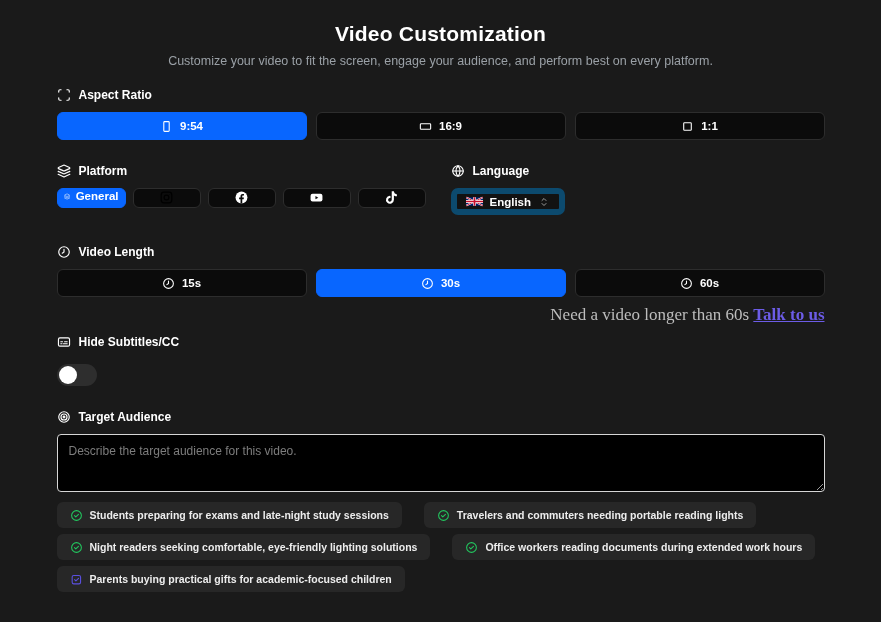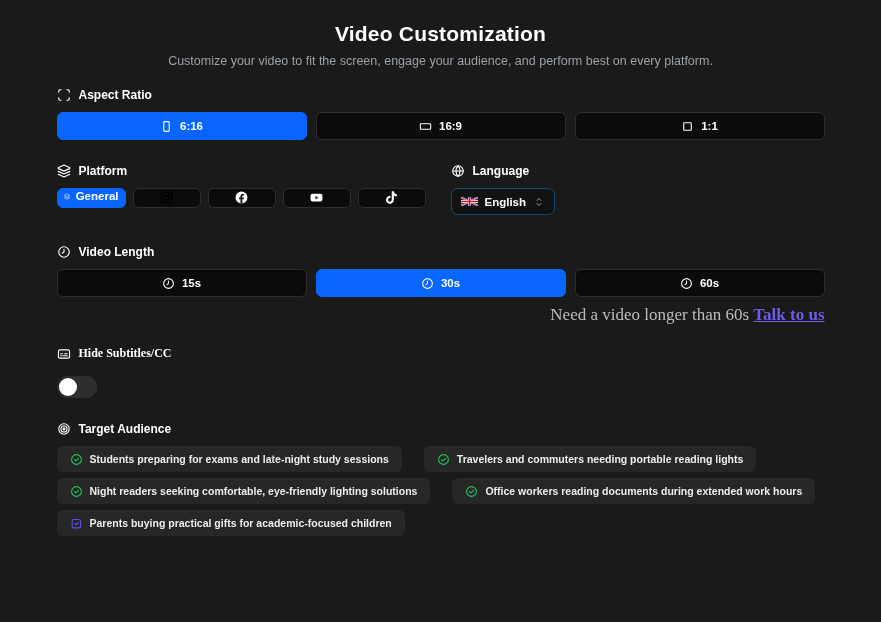--- a/index.html
+++ b/index.html
@@ -37,31 +37,31 @@
     height:20px; display:flex; align-items:flex-start; justify-content:center;
     background:#0b0b0b; border:1px solid #2d2d2d; border-radius:6px; cursor:pointer;
   }
   .pill svg { width:15px; height:15px; }
   .pill-general { width:69px; gap:6px; background:#0866ff; border-color:#0866ff; font-size:11.5px; font-weight:700; color:#fff; }
   .pill-general svg { width:13px; height:13px; }
   .pill-icon { width:68px; }
 
   .lang-select {
     margin-top:10px; height:27px; display:inline-flex; align-items:center; gap:7px;
-    padding:0 9px; background:#121212; border:1px solid #0c4a6e; border-radius:7px;
+    padding:0 9px; background:#121212; border:6px solid #0c4a6e; border-radius:7px;
     color:#fff; font-size:11.5px; font-weight:600; cursor:pointer;
   }
   .lang-select .flag { width:17px; height:11px; border-radius:2px; overflow:hidden; display:block; }
   .lang-select .chev { width:12px; height:12px; color:#9a9a9a; }
 
   .sec-length { margin-top:30px; }
   .length-helper { margin-top:8px; text-align:right; font-size:17px; color:#bdbdbd;font-family:Liberation Serif, serif; }
   .length-helper a { color:#6c5ce7; text-decoration:underline; font-weight:600; cursor:pointer; }
 
-  .sec-cc { margin-top:21px;font-family:Liberation Serif, serif; }
+  .sec-cc { margin-top:10px; }
   .toggle {
     margin-top:15px; width:40px; height:22px; border-radius:11px;
     background:#2e2e2e; border:none; position:relative; cursor:pointer; display:block; padding:0;
   }
   .toggle .knob { position:absolute; left:2px; top:2px; width:18px; height:18px; border-radius:50%; background:#fff; }
 
   .sec-audience { margin-top:24px; }
   .audience-input {
     margin-top:10px; width:100%; height:58px; display:block;
     background:#000; border:1px solid #d6d6d6; border-radius:4px;
@@ -97,21 +97,21 @@
           <path d="M21 17v2a2 2 0 0 1-2 2h-2"></path>
           <path d="M7 21H5a2 2 0 0 1-2-2v-2"></path>
         </svg>
       <span>Aspect Ratio</span>
     </div>
     <div class="grid3">
       <button class="opt-btn active">
         <svg class="ic-stroke" viewBox="0 0 24 24">
             <rect x="7" y="3" width="10" height="18" rx="1.5"></rect>
           </svg>
-        <span>6:16</span>
+        <span>9:54</span>
       </button>
       <button class="opt-btn">
         <svg class="ic-stroke" viewBox="0 0 24 24">
             <rect x="2.5" y="7" width="19" height="10" rx="1.5"></rect>
           </svg>
         <span>16:9</span>
       </button>
       <button class="opt-btn">
         <svg class="ic-stroke" viewBox="0 0 24 24">
             <rect x="5" y="5" width="14" height="14" rx="1.5"></rect>
@@ -244,20 +244,21 @@
 
   <div class="sec-audience">
     <div class="section-label">
       <svg class="ic-stroke" viewBox="0 0 24 24">
           <circle cx="12" cy="12" r="9"></circle>
           <circle cx="12" cy="12" r="5.2"></circle>
           <circle cx="12" cy="12" r="1.5"></circle>
         </svg>
       <span>Target Audience</span>
     </div>
+    <textarea class="audience-input" placeholder="Describe the target audience for this video." style=""></textarea>
     <div class="chips">
       <button class="chip">
         <svg class="ic-stroke" viewBox="0 0 24 24" style="color:#22c55e">
             <circle cx="12" cy="12" r="9"></circle>
             <path d="m8.3 12.3 2.4 2.4 4.9-4.9"></path>
           </svg>
         <span>Students preparing for exams and late-night study sessions</span>
       </button>
       <button class="chip">
         <svg class="ic-stroke" viewBox="0 0 24 24" style="color:#22c55e">

